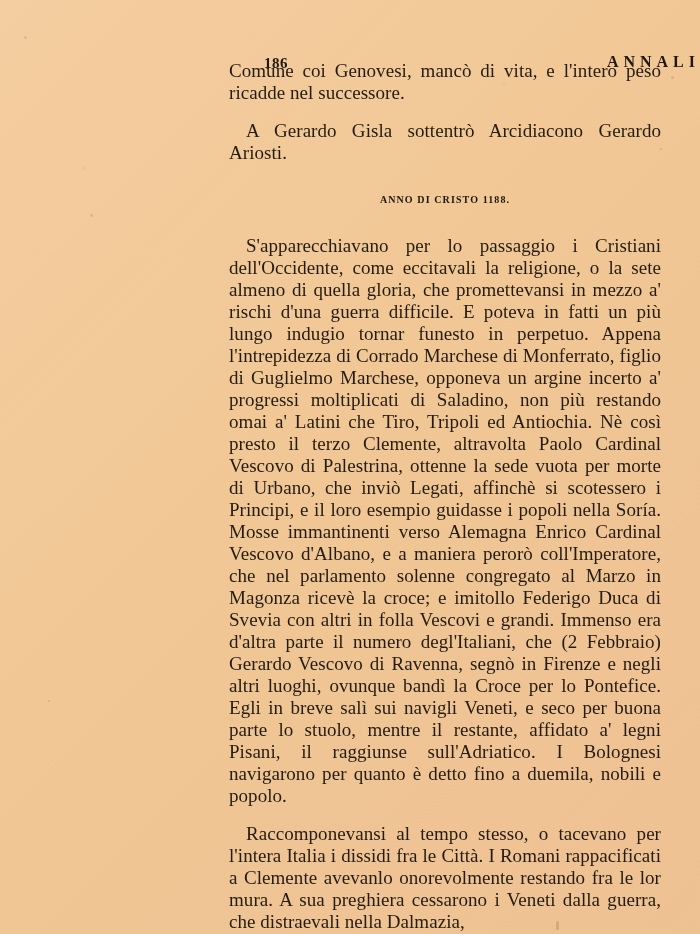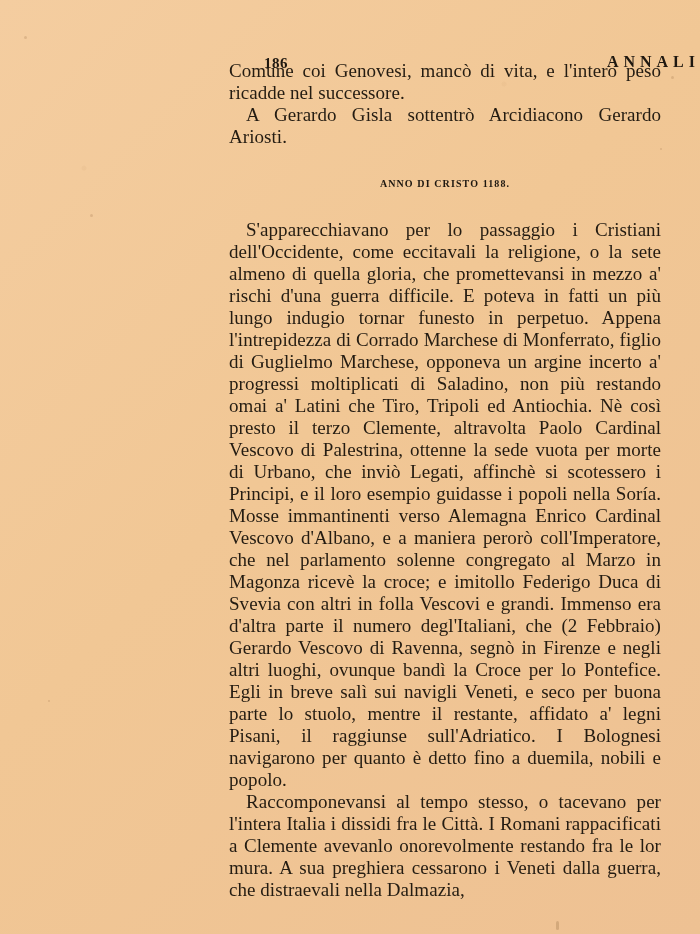--- a/index.html
+++ b/index.html
@@ -71,21 +71,21 @@
     text-align: justify;
     text-justify: inter-word;
     margin: 0 0 0 0;
     color: #241c12;
     letter-spacing: 0.05px;
   }
   .para.indent {
     text-indent: 17px;
   }
   .para + .para {
-    margin-top: 0px;
+    margin-top: 16px;
   }
   .section-title {
     text-align: center;
     font-size: 10px;
     font-weight: bold;
     letter-spacing: 1.1px;
     margin: 30px 0 30px 0;
     color: #1d1710;
   }
   .spot {

